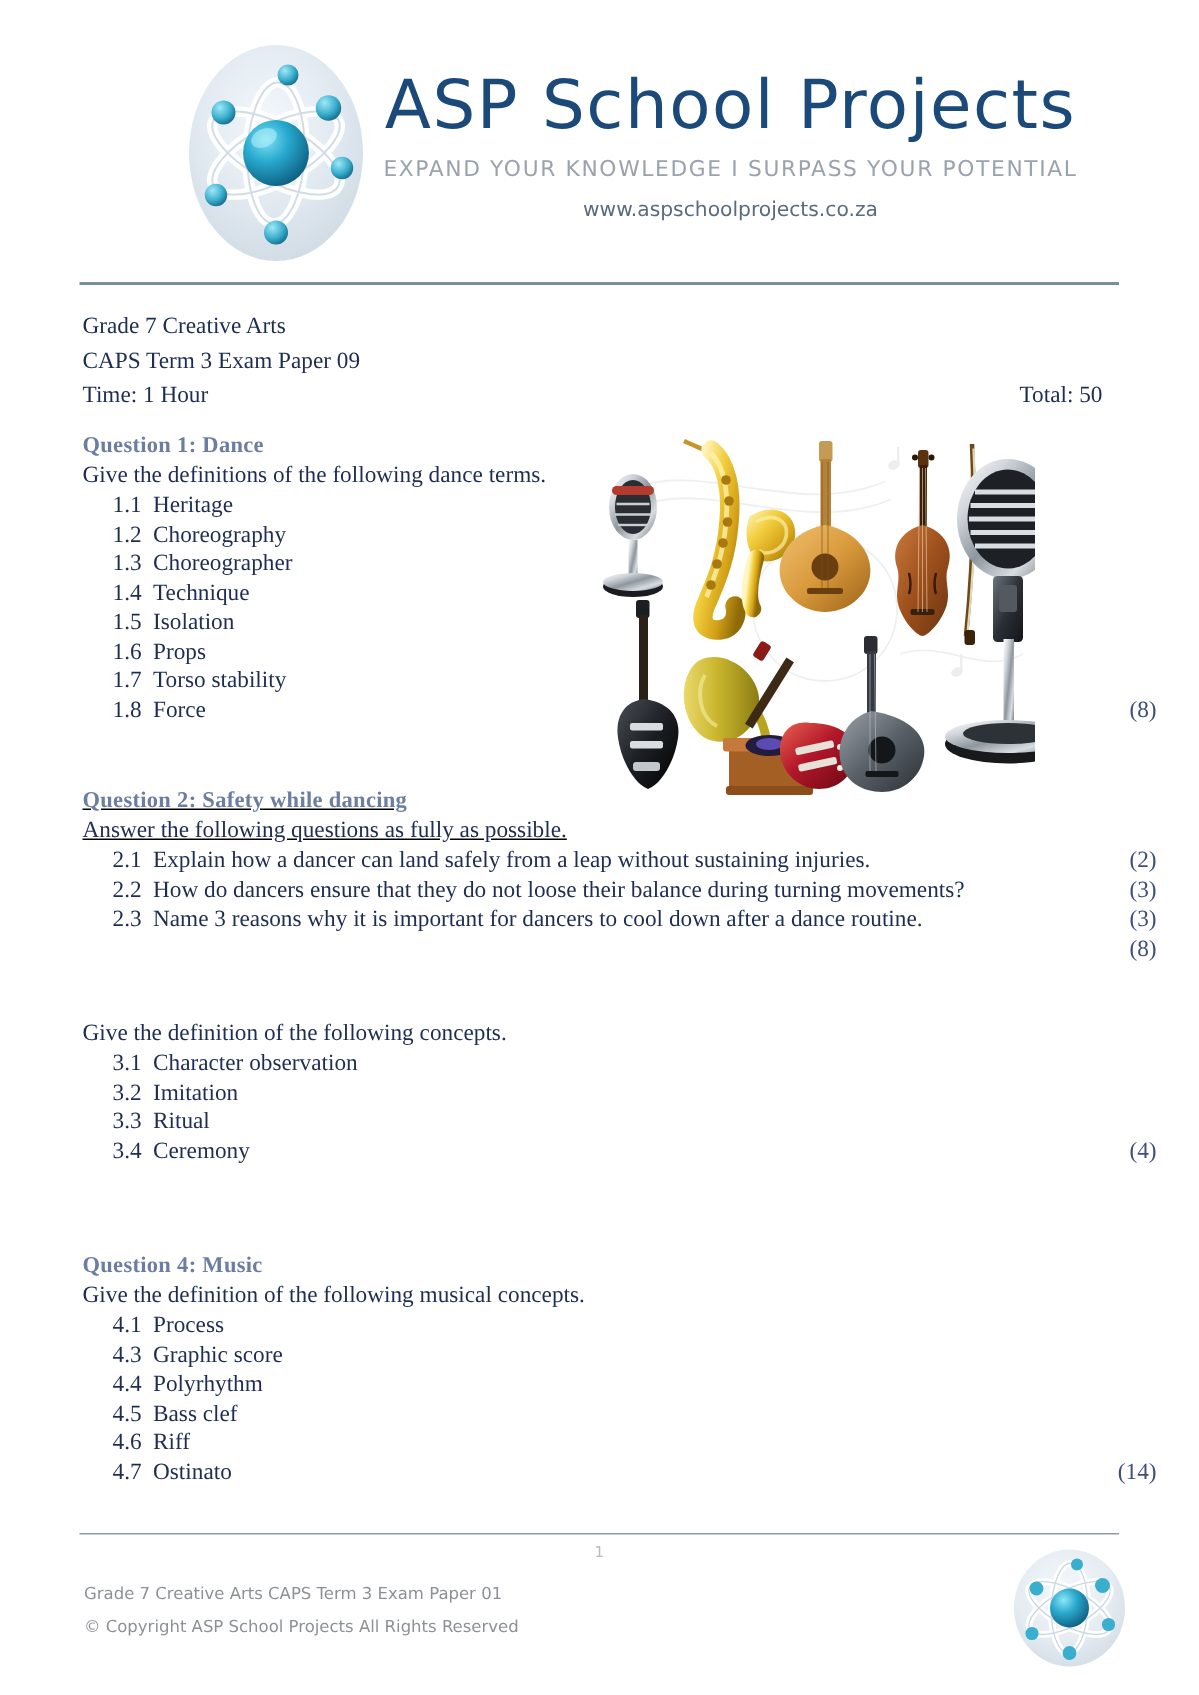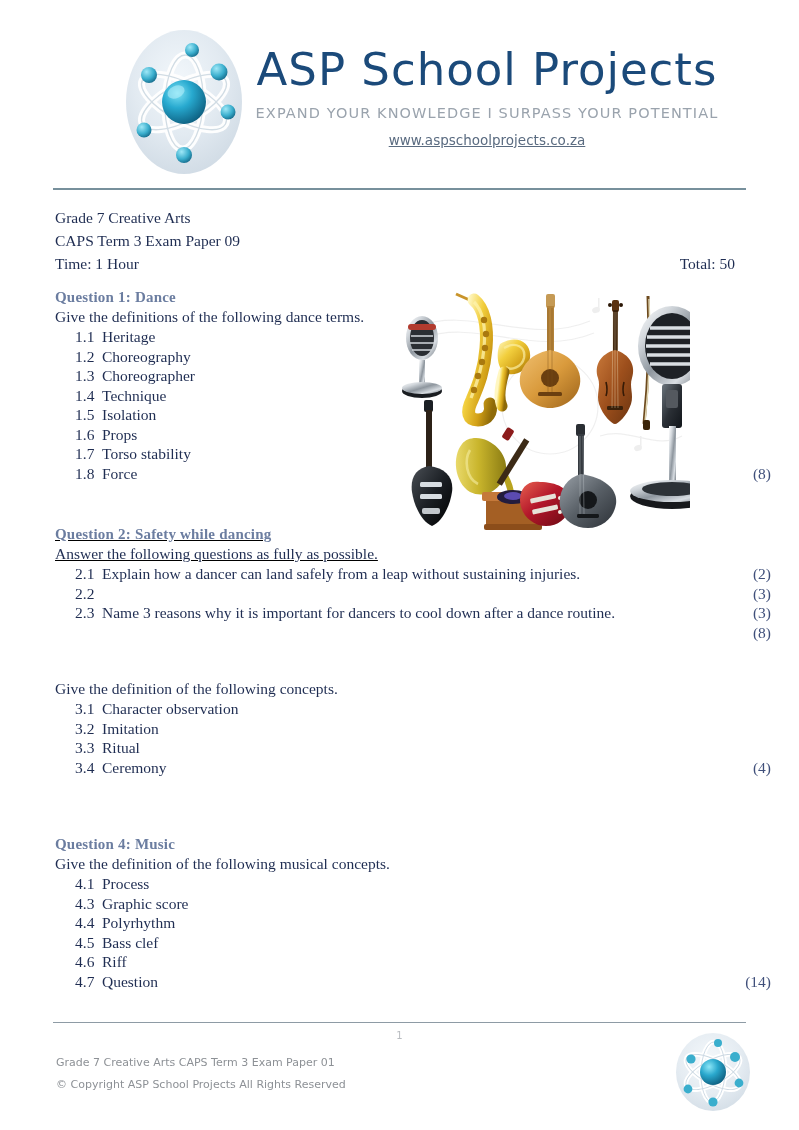--- a/index.html
+++ b/index.html
@@ -59,21 +59,20 @@
     margin-top: 6px;
     white-space: nowrap;
   }
   .brand-url {
     font-family: "DejaVu Sans", sans-serif;
     font-size: 13.5px;
     line-height: 20px;
     color: #5a6b80;
     margin-top: 6px;
     white-space: nowrap;
-    text-decoration: underline;
   }
 
   
   .rule {
     position: absolute;
     left: 53px;
     width: 693px;
     height: 2px;
     background: #77909c;
   }
@@ -511,20 +510,21 @@
   <div class="qblock" style="top:524px;text-decoration:underline;">
     <div class="q-head">Question 2:  Safety while dancing</div>
     <div class="q-intro">Answer the following questions as fully as possible.</div>
     <div class="q-item">
       <span class="q-num">2.1</span>
       <span class="q-text">Explain how a dancer can land safely from a leap without sustaining injuries.</span>
       <span class="q-mark">(2)</span>
     </div>
     <div class="q-item">
       <span class="q-num">2.2</span>
+      <span class="q-text">How do dancers ensure that they do not loose their balance during turning movements?</span>
       <span class="q-mark">(3)</span>
     </div>
     <div class="q-item">
       <span class="q-num">2.3</span>
       <span class="q-text">Name 3 reasons why it is important for dancers to cool down after a dance routine.</span>
       <span class="q-mark">(3)</span>
     </div>
     <div class="q-mark-line">
       <span>(8)</span>
     </div>
@@ -577,21 +577,21 @@
       <span class="q-text">Bass clef</span>
       <span class="q-mark"></span>
     </div>
     <div class="q-item">
       <span class="q-num">4.6</span>
       <span class="q-text">Riff</span>
       <span class="q-mark"></span>
     </div>
     <div class="q-item">
       <span class="q-num">4.7</span>
-      <span class="q-text">Question</span>
+      <span class="q-text">Ostinato</span>
       <span class="q-mark">(14)</span>
     </div>
   </div>
 
   <div class="rule rule-bottom"></div>
 
   <div class="page-number">1</div>
 
   <div class="footer-text">
     <div>Grade 7 Creative Arts CAPS Term 3 Exam Paper 01</div>

